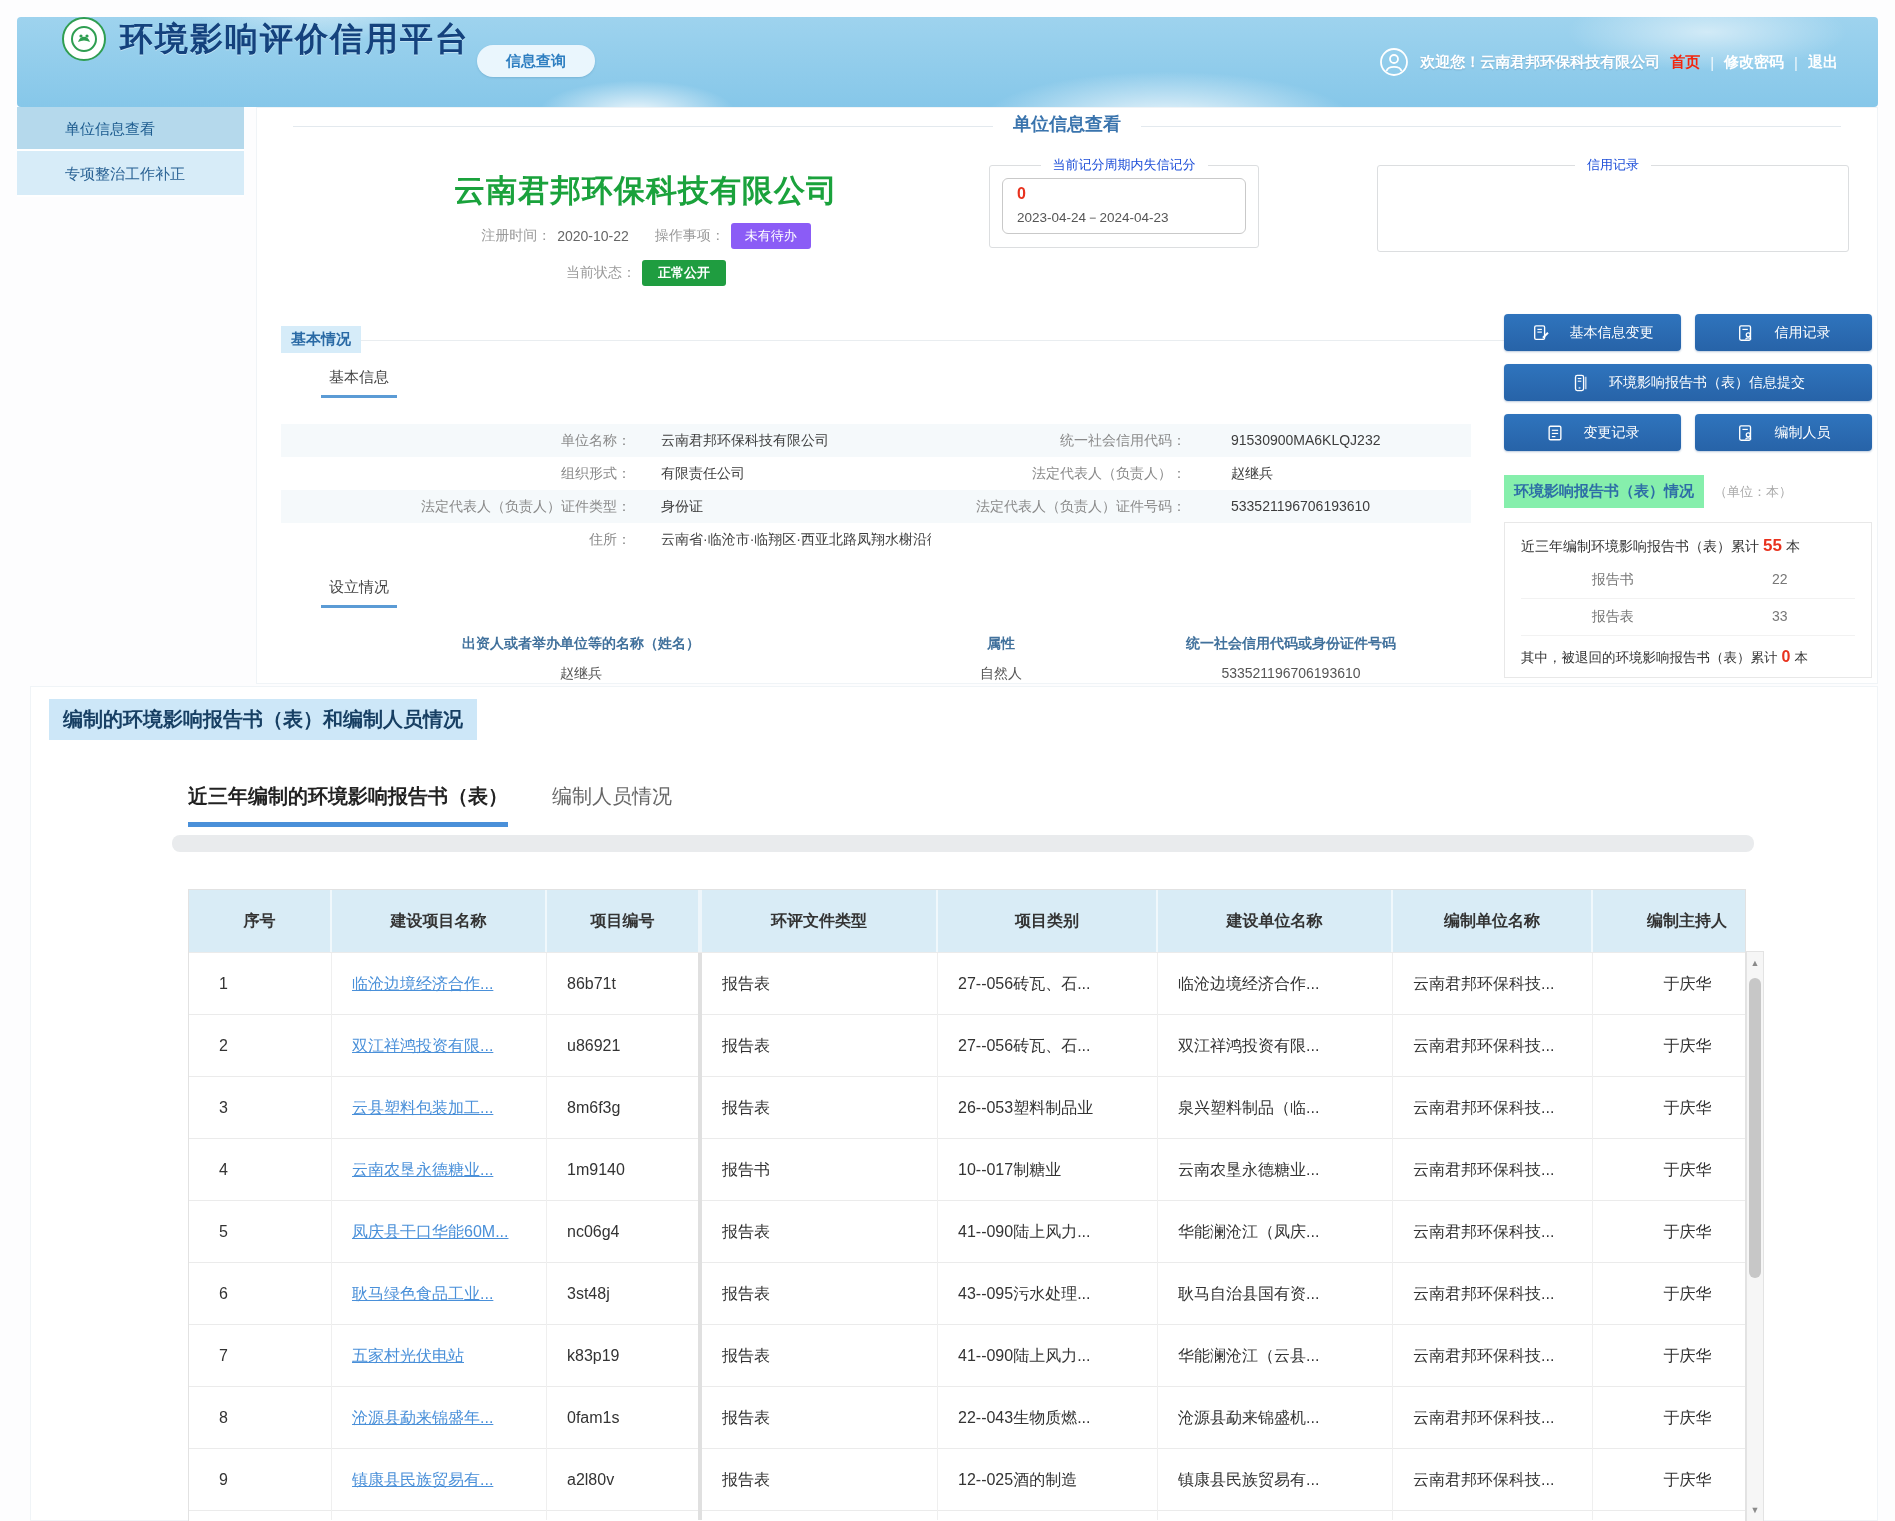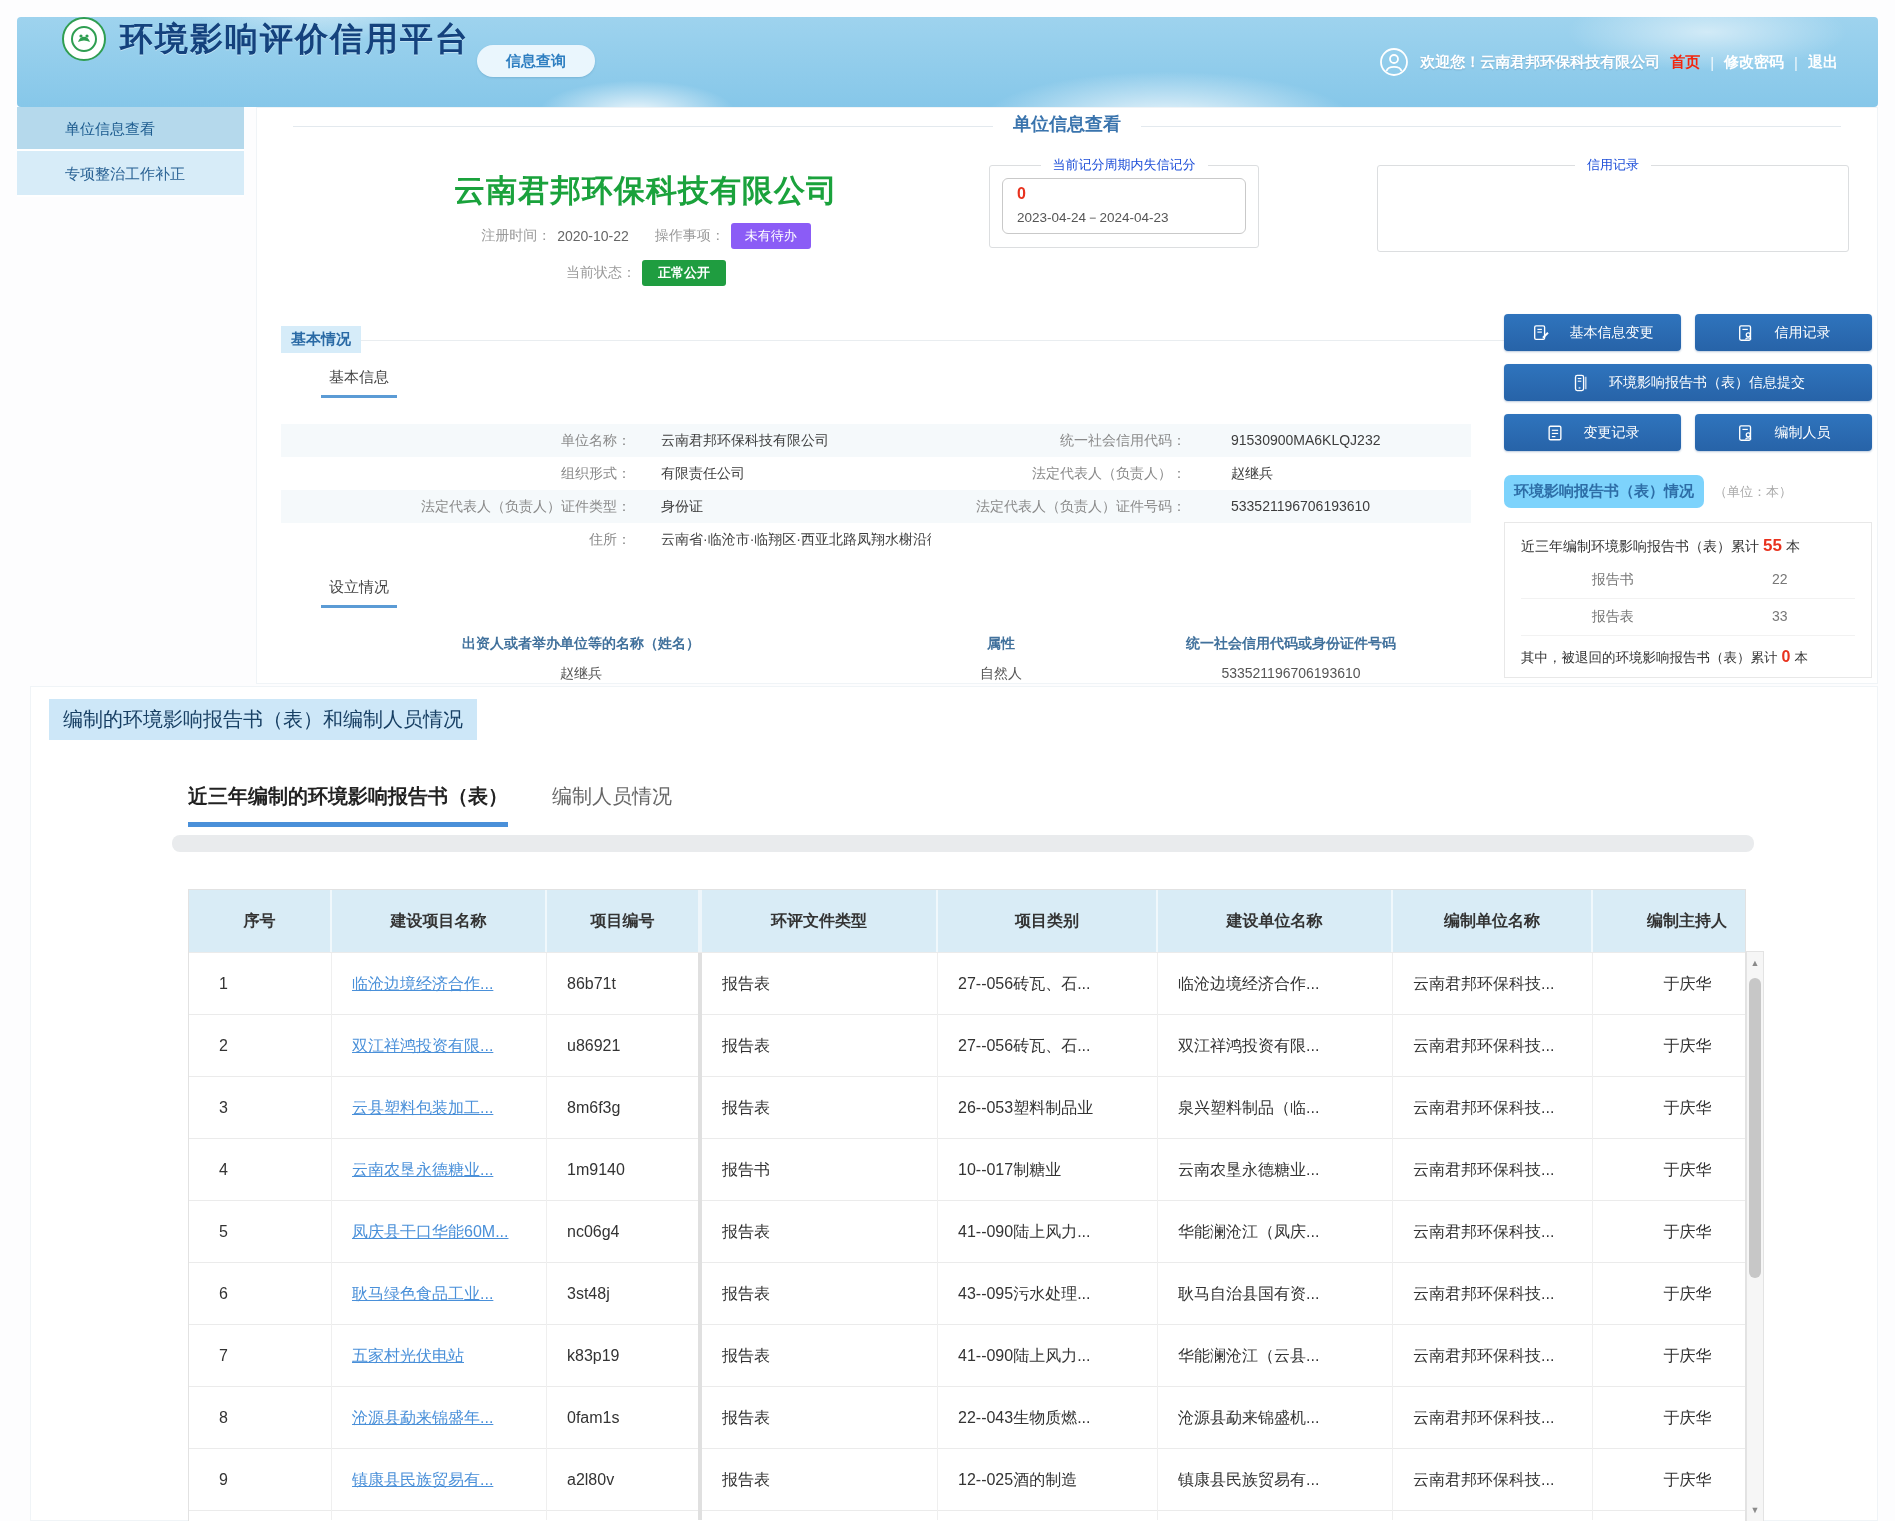--- a/index.html
+++ b/index.html
@@ -76,33 +76,33 @@
   .setup-vrow .scell { font-size:14px; color:#555; }
   .scell:nth-child(1){ width:600px; } .scell:nth-child(2){ width:240px; } .scell:nth-child(3){ width:340px; }
 
   
   .right-panel { position:absolute; left:1247px; top:206px; width:368px; }
   .btn-row { display:flex; gap:14px; margin-bottom:13px; }
   .act-btn { flex:1; height:37px; border:none; border-radius:4px; background:linear-gradient(180deg,#2f74bd,#2763a8);
     color:#fff; font-size:14px; font-family:Liberation Mono, monospace; cursor:pointer; display:flex; align-items:center; justify-content:center; gap:20px; box-shadow:0 1px 2px rgba(30,80,140,.3); }
   .act-btn svg { flex:0 0 auto; }
   .report-label-row { margin-top:24px; display:flex; align-items:center; gap:10px; }
-  .report-label { background:#7dd3fc; color:#2d6da6; font-size:15px; font-weight:bold; padding:7px 10px;border-radius:7px; }
+  .report-label { background:#86efac; color:#2d6da6; font-size:15px; font-weight:bold; padding:7px 10px; }
   .unit-note { color:#aaa; font-size:13px; }
   .stats-box { margin-top:14px; border:1px solid #e8e8e8; background:#fff; padding:13px 16px 10px; }
   .stats-summary { font-size:14px; color:#333; }
   .stats-summary .big-red { color:#e8321e; font-size:17px; font-weight:bold; padding:0 4px; }
   .stat-row { display:grid; grid-template-columns:55% 45%; text-align:center; font-size:14px; color:#777; padding:9px 0; border-bottom:1px solid #f2f2f2; }
   .stat-rows { margin-top:6px; }
   .returned-line { margin-top:10px; padding-top:2px; font-size:13.5px; color:#333; }
   .returned-line .big-red { color:#e8321e; font-size:16px; font-weight:bold; padding:0 4px; }
 
   
   .bottom-panel { position:absolute; left:30px; top:686px; width:1848px; height:835px; background:#fff; border:1px solid #f0f4f7; }
-  .bottom-heading { position:absolute; left:18px; top:12px; background:#cde7f8; color:#173f63; font-size:20px; font-weight:normal; padding:7px 14px; }
+  .bottom-heading { position:absolute; left:18px; top:12px; background:#cde7f8; color:#173f63; font-size:20px; font-weight:bold; padding:7px 14px; }
   .tabs { position:absolute; left:157px; top:96px; display:flex; gap:44px; }
   .tab { font-size:20px; color:#666; padding-bottom:12px; cursor:pointer; }
   .tab.active { color:#222; font-weight:bold; border-bottom:5px solid #4a90d9; }
   .hscroll-strip { position:absolute; left:141px; top:148px; width:1582px; height:17px; background:#e9ebed; border-radius:8px; }
 
   .table-wrap { position:absolute; left:157px; top:202px; width:1576px; height:633px; }
   .big-table { position:absolute; left:0; top:0; width:1558px; height:633px; overflow:hidden; border:1px solid #e2e2e2; background:#fff; }
   .thead { display:flex; width:1600px; height:62px; background:#d9ecf6; }
   .thead .cell { font-weight:bold; color:#333; border-right:2px solid #f0f8fc; text-align:center; padding-left:0; }
   .trow { display:flex; width:1600px; height:62px; border-top:1px solid #ebebeb; background:#fff; }

